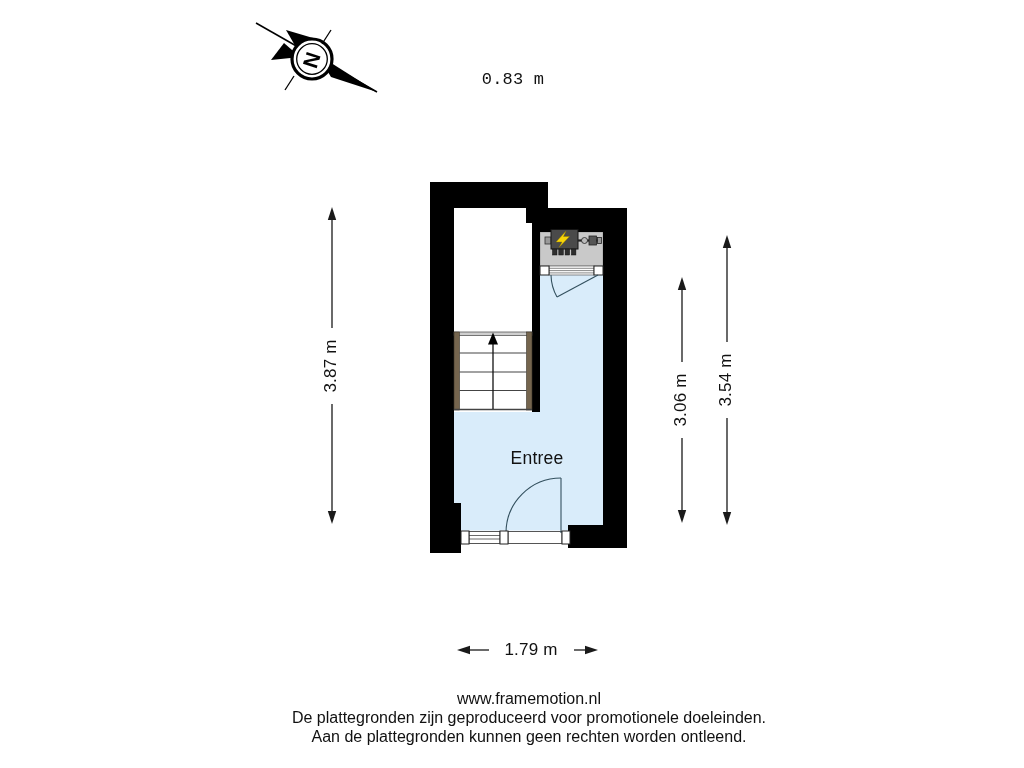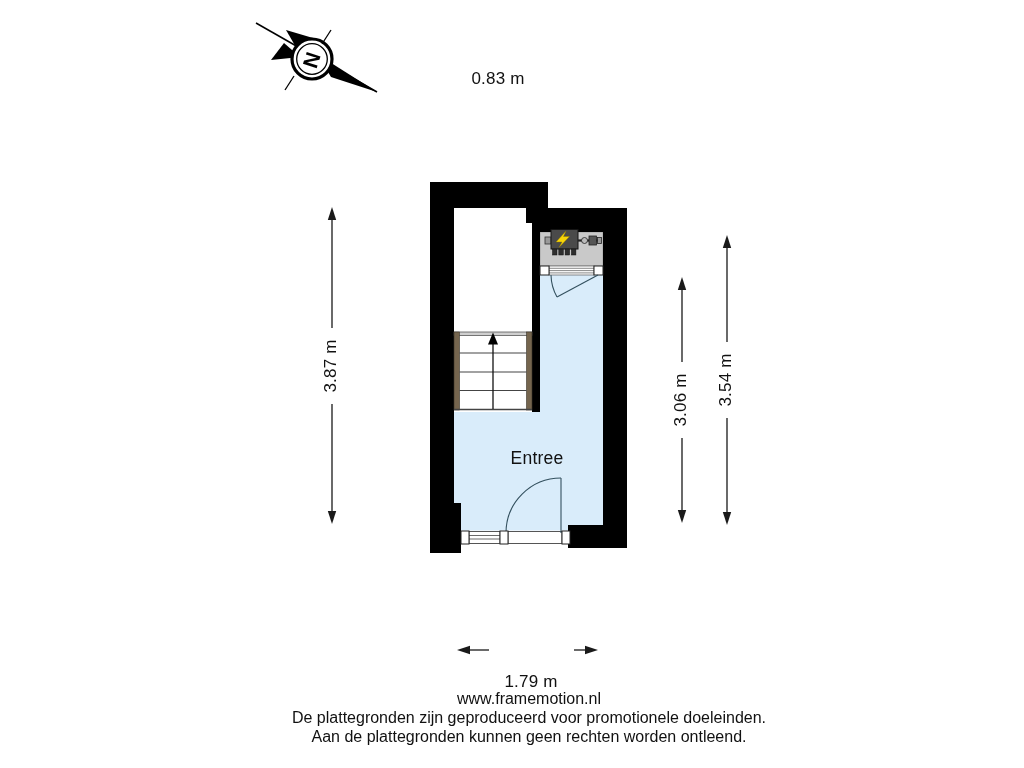--- a/index.html
+++ b/index.html
@@ -154,29 +154,29 @@
     <g>
       <line class="dim" x1="463" y1="650" x2="489" y2="650"></line>
       <line class="dim" x1="574" y1="650" x2="593" y2="650"></line>
       <polygon class="dimhead" points="457,650 470,645.8 470,654.2"></polygon>
       <polygon class="dimhead" points="598,650 585,645.8 585,654.2"></polygon>
     </g>
   </svg>
 
   <div class="compass-n">N</div>
 
-  <div class="label" style="left:498px;top:79px;">0.83 m</div>
+  <div class="label" style="left:513px;top:79px;font-family:Liberation Mono, monospace;">0.83 m</div>
 
   <div class="label rot" style="left:331px;top:366px;">3.87 m</div>
 
   <div class="label rot" style="left:681px;top:400px;">3.06 m</div>
 
   <div class="label rot" style="left:726px;top:380px;">3.54 m</div>
 
-  <div class="label" style="left:531px;top:650px;margin-top:32px;">1.79 m</div>
+  <div class="label" style="left:531px;top:650px;">1.79 m</div>
 
   <div class="label room-label" style="left:525px;top:458px;">Entree</div>
 
   <div class="footer-line" style="top:689px;">www.framemotion.nl</div>
   <div class="footer-line" style="top:708px;">De plattegronden zijn geproduceerd voor promotionele doeleinden.</div>
   <div class="footer-line" style="top:727px;">Aan de plattegronden kunnen geen rechten worden ontleend.</div>
 
 </div>
 
 </body></html>

